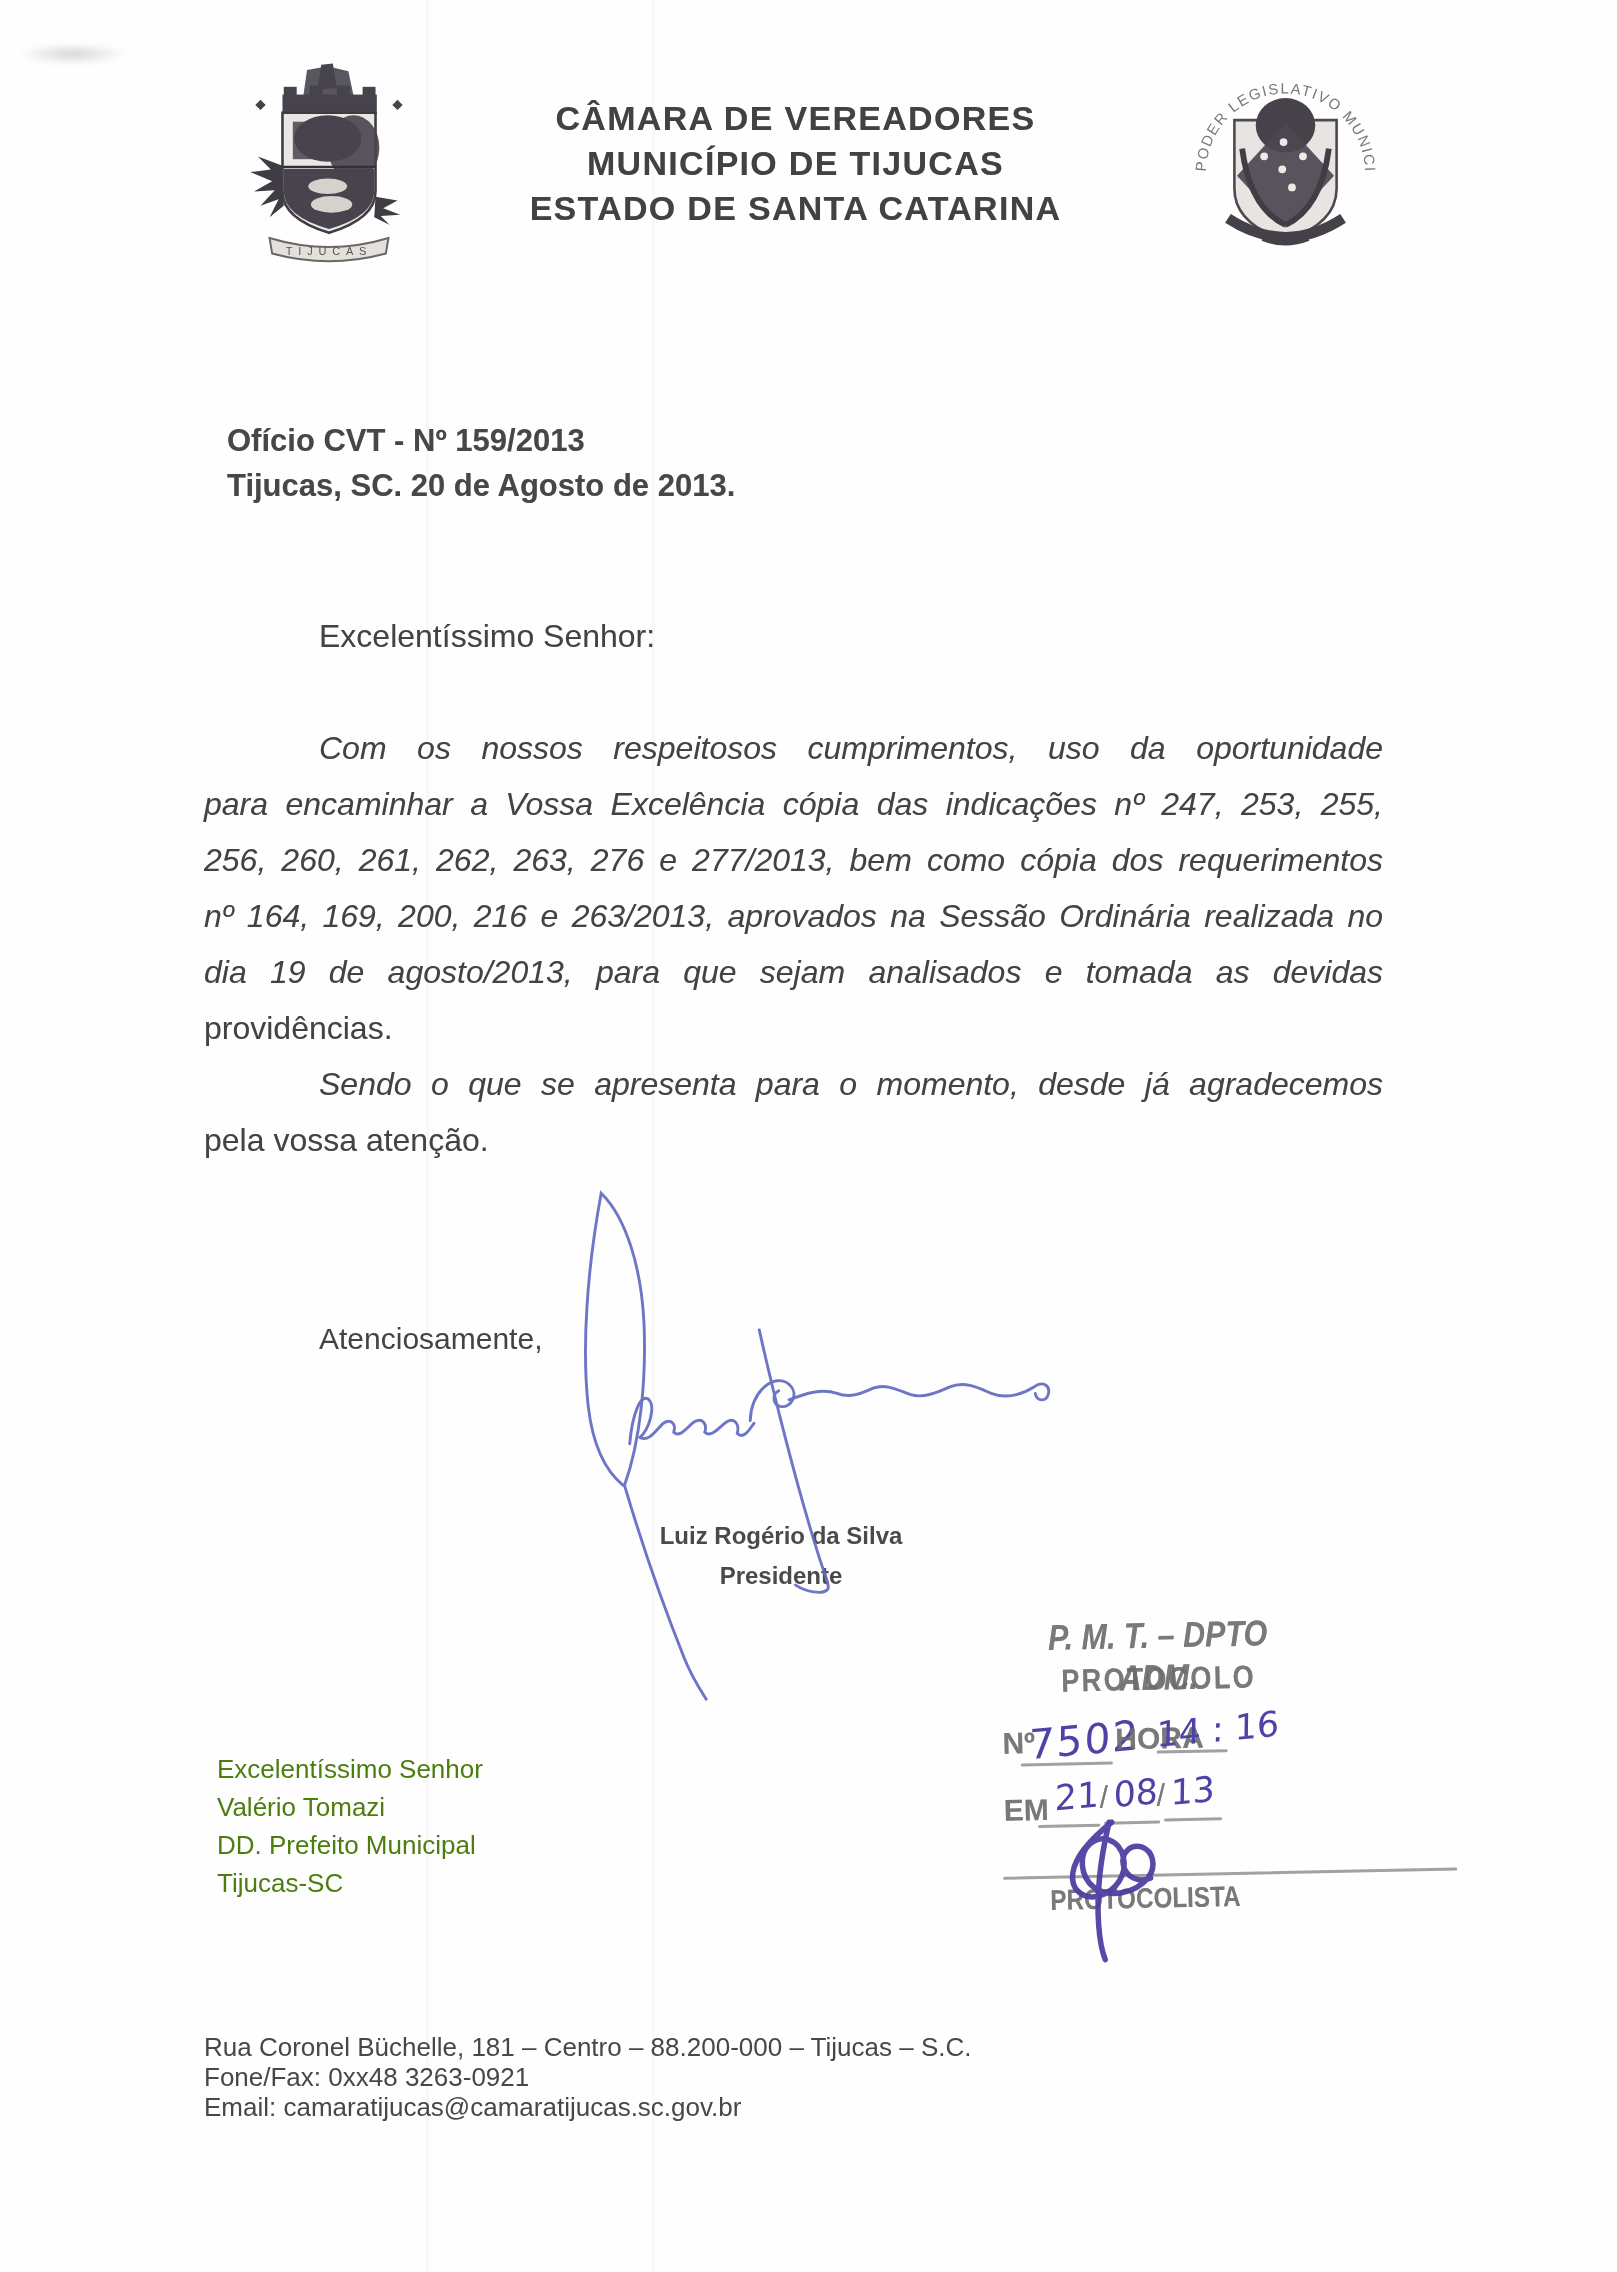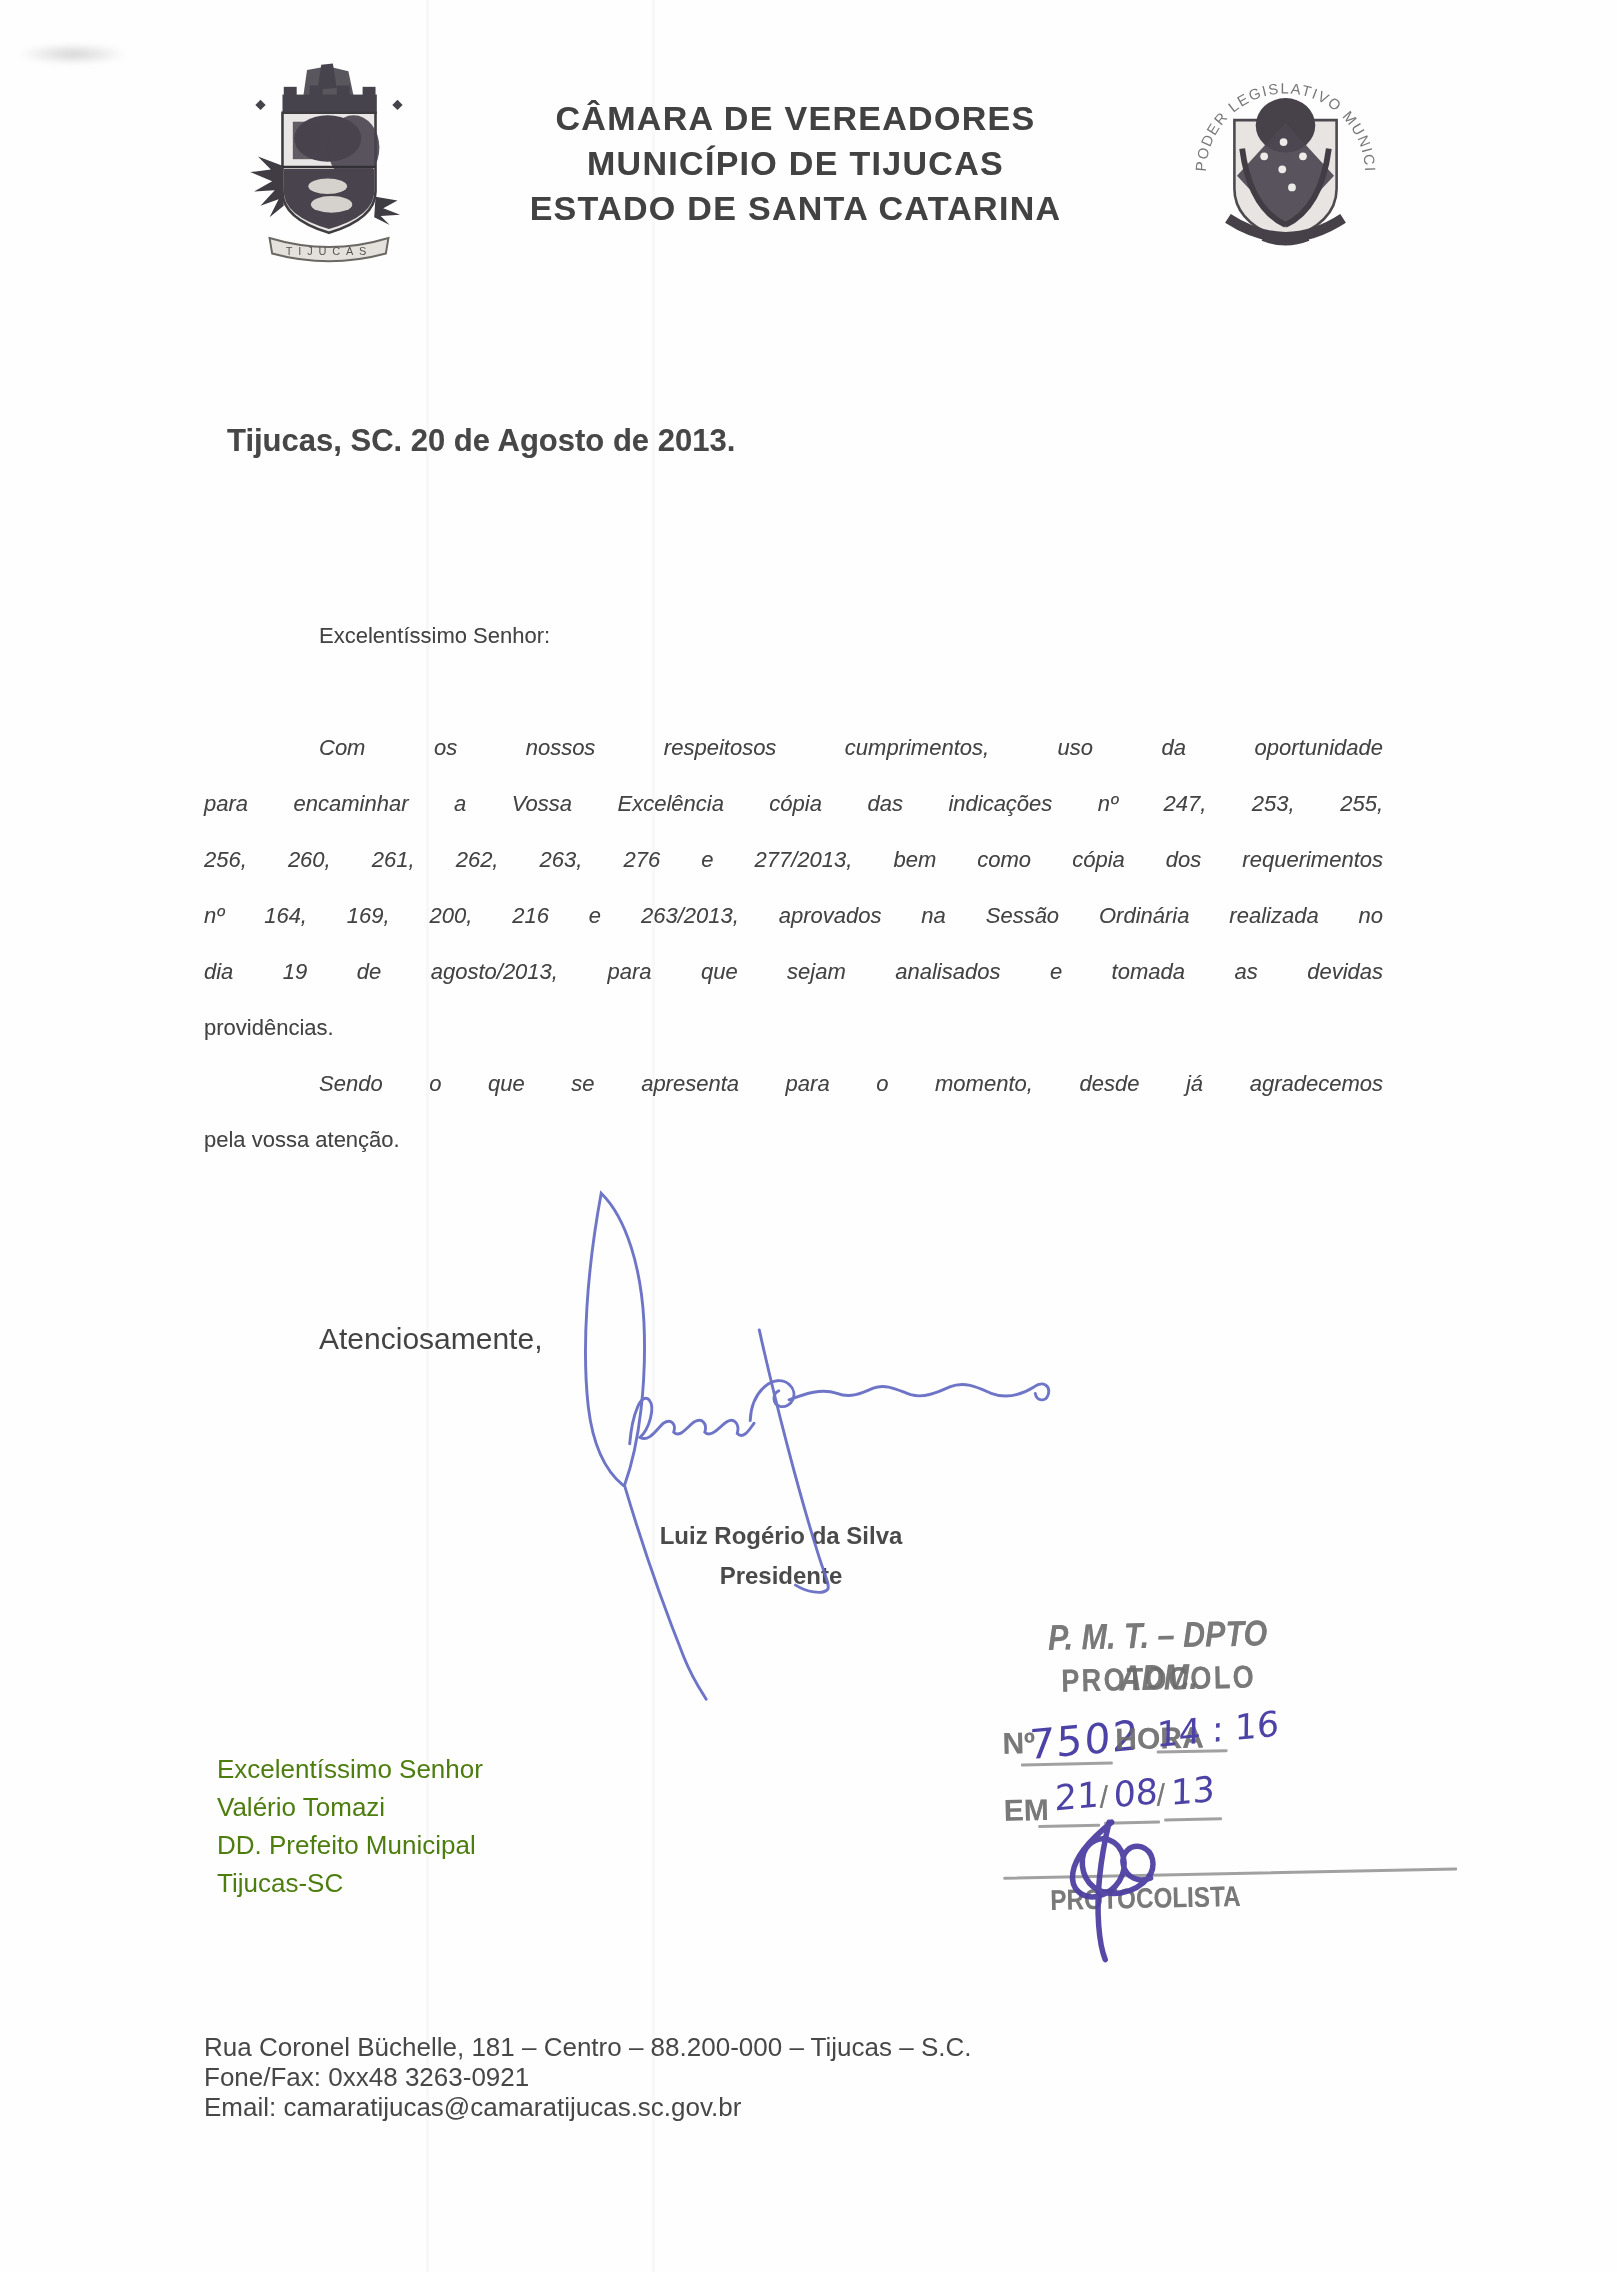--- a/index.html
+++ b/index.html
@@ -8,21 +8,21 @@
   .streak{position:absolute;top:0;bottom:0;width:2.6px;background:rgba(120,100,100,.04);}
   .smudge{position:absolute;left:18px;top:43px;width:110px;height:22px;border-radius:50%;
           background:radial-gradient(ellipse at center,rgba(140,140,140,.35),rgba(140,140,140,0) 70%);
           filter:blur(2.6px);}
   .art{filter:blur(0.4px) contrast(.95);}
   .org{position:absolute;left:518px;top:96px;width:555px;text-align:center;
        font-weight:bold;font-size:34px;line-height:45px;letter-spacing:1.3px;color:#424242;
        text-shadow:0 0 0.6px rgba(60,60,60,.35);}
   .ref{position:absolute;left:227px;top:418px;font-weight:bold;font-size:31px;line-height:45px;color:#474747;
        text-shadow:0 0 0.6px rgba(60,60,60,.3);}
-  .body-block{position:absolute;left:204px;top:608px;width:1179px;font-size:22px;line-height:56px;color:#434343;
+  .body-block{position:absolute;left:204px;top:608px;width:1179px;font-size:32px;line-height:56px;color:#434343;
        text-shadow:0 0 0.6px rgba(70,70,70,.25);}
   .jline{text-align:justify;text-align-last:justify;font-style:italic;}
   .ind{text-indent:115px;}
   .blank{height:56px;}
   .closing{position:absolute;left:319px;top:1322px;font-size:30px;color:#434343;}
   .signer{position:absolute;left:525px;top:1516px;width:512px;text-align:center;
           font-weight:bold;font-size:24px;line-height:40px;color:#4a4a4a;}
   .recipient{position:absolute;left:217px;top:1750px;font-weight:normal;font-size:26px;line-height:38px;color:#4d7c0f;}
   .footer{position:absolute;left:204px;top:2032px;width:1179px;
           font-size:26px;line-height:30px;color:#474747;}
@@ -101,20 +101,21 @@
       <circle cx="150" cy="172" r="6"></circle>
         <circle cx="165" cy="200" r="6"></circle>
     </g>
     <path d="M88 140 Q100 232 155 258" fill="none" stroke="#3f3a42" stroke-width="9"></path>
     <path d="M222 140 Q210 232 155 258" fill="none" stroke="#3f3a42" stroke-width="9"></path>
     <path d="M66 248 Q155 306 244 248" fill="none" stroke="#433d45" stroke-width="16"></path>
     <path d="M120 278 Q155 292 190 278" fill="none" stroke="#433d45" stroke-width="10"></path>
   </svg>
 
   <div class="ref">
+    <div>Ofício CVT - Nº 159/2013</div>
     <div>Tijucas, SC. 20 de Agosto de 2013.</div>
   </div>
 
   <div class="body-block">
     <div class="ind">Excelentíssimo Senhor:</div>
     <div class="blank"></div>
     <div class="ind jline">Com os nossos respeitosos cumprimentos, uso da oportunidade</div>
     <div class="jline">para encaminhar a Vossa Excelência cópia das indicações nº 247, 253, 255,</div>
     <div class="jline">256, 260, 261, 262, 263, 276 e 277/2013, bem como cópia dos requerimentos</div>
     <div class="jline">nº 164, 169, 200, 216 e 263/2013, aprovados na Sessão Ordinária realizada no</div>

